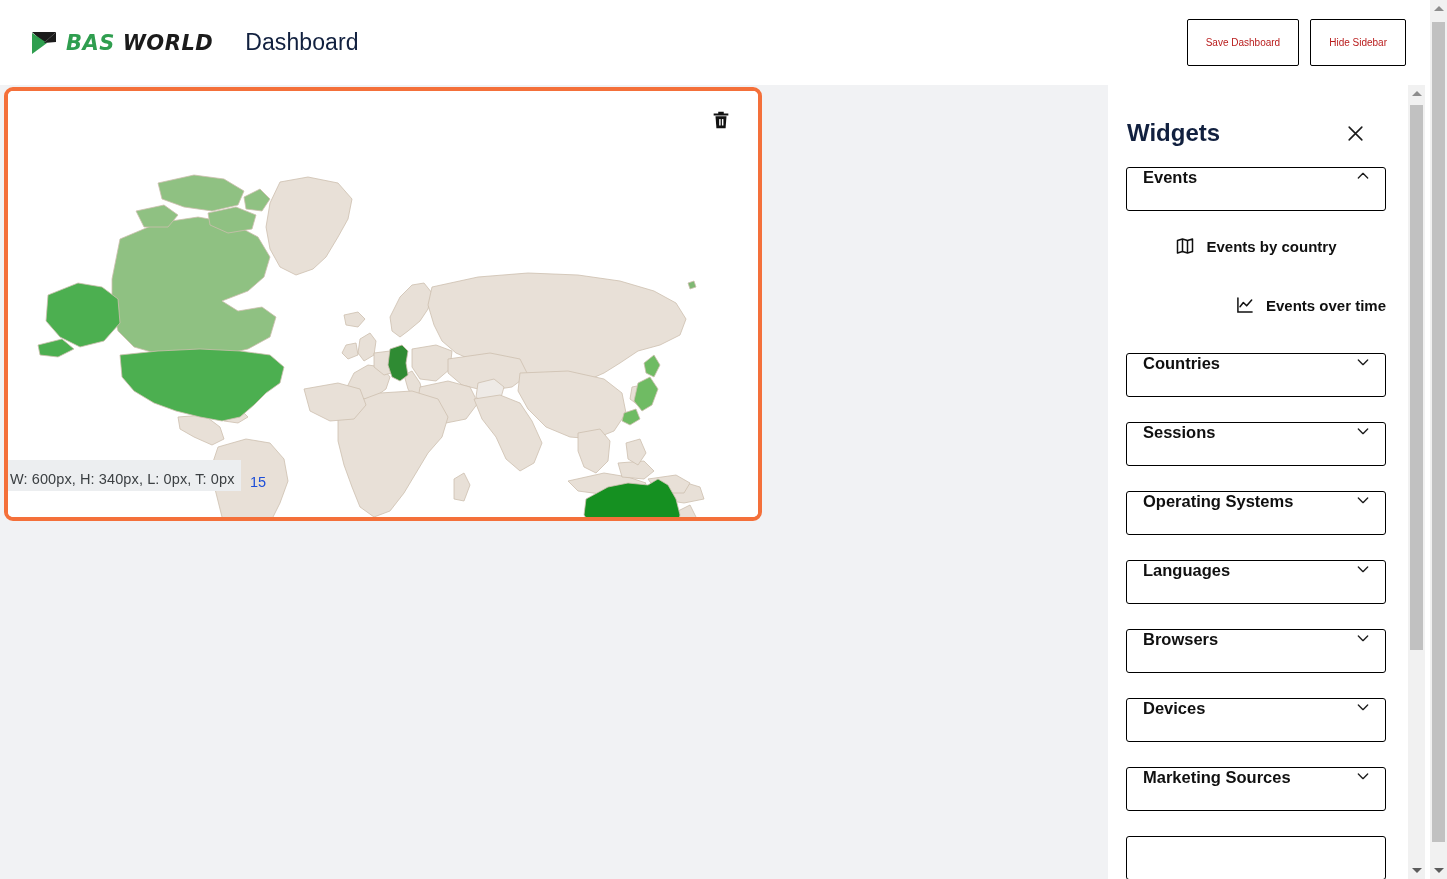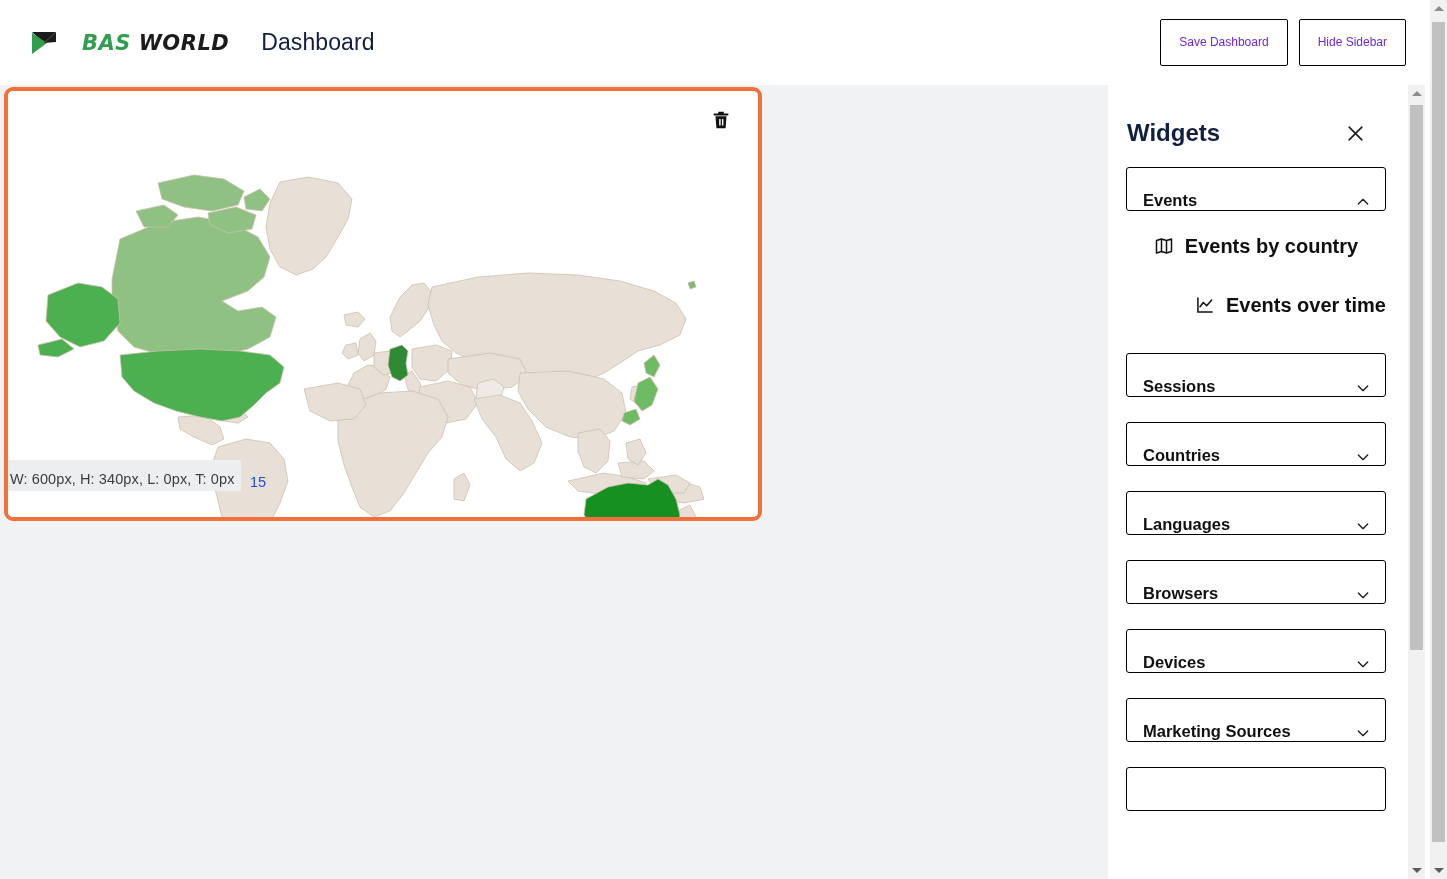--- a/index.html
+++ b/index.html
@@ -25,21 +25,21 @@
     width: 1430px;
     height: 85px;
     background: #ffffff;
     display: flex;
     align-items: center;
     padding: 0 24px 0 30px;
   }
   .brand {
     display: flex;
     align-items: center;
-    gap: 24px;
+    gap: 8px;
     height: 40px;
   }
   .brand-mark { width: 28px; height: 26px; display: block; flex: none; }
   .brand-text {
     font-family: "DejaVu Sans", sans-serif;
     font-style: italic;
     font-weight: bold;
     font-size: 21px;
     letter-spacing: 0.5px;
     white-space: nowrap;
@@ -59,22 +59,22 @@
     margin-left: auto;
     display: flex;
     gap: 11px;
     align-items: center;
   }
   .tb-btn {
     background: #ffffff;
     border: 1px solid #000000;
     border-radius: 2px;
     font-family: "Liberation Sans", sans-serif;
-    font-size: 12px;
-    color: #6d28d9;
+    font-size: 10px;
+    color: #b91c1c;
     padding: 0 18px;
     height: 47px;
     line-height: 45px;
     cursor: pointer;
     white-space: nowrap;
   }
 
   
   .canvas {
     position: absolute;
@@ -174,21 +174,21 @@
   }
 
   .sb-list { padding: 20px 22px 0 18px; }
 
   .accordion {
     border: 1px solid #000000;
     border-radius: 3px;
     background: #ffffff;
     height: 44px;
     display: flex;
-    align-items: flex-end;
+    align-items: flex-start;
     padding: 0 14px 0 16px;
     cursor: pointer;
     margin-bottom: 25px;
   }
   .accordion-label {
     font-size: 16.5px;
     font-weight: bold;
     color: #101010;
   }
   .accordion .chev {
@@ -202,21 +202,21 @@
     display: flex;
     align-items: center;
     gap: 11px;
     justify-content: center;
     height: 40px;
     cursor: pointer;
     margin-bottom: 19px;
   }
   .sub-item:last-child { margin-bottom: 0; justify-content: flex-end; }
   .sub-label {
-    font-size: 20px;
+    font-size: 15px;
     font-weight: bold;
     color: #101010;
   }
   .sub-icon { width: 20px; height: 20px; display: block; flex: none; }
 
   
   .scroll {
     position: absolute;
     background: #f1f1f1;
     width: 17px;
@@ -402,33 +402,39 @@
         <div class="sub-item">
           <svg class="sub-icon" viewBox="0 0 24 24">
             <path d="M3.5 3.5 L3.5 20.5 L20.5 20.5" fill="none" stroke="#101010" stroke-width="1.8" stroke-linecap="round"></path>
             <path d="M6 14 L10 9 L14 13 L20 6" fill="none" stroke="#101010" stroke-width="1.8" stroke-linecap="round" stroke-linejoin="round"></path>
           </svg>
           <span class="sub-label">Events over time</span>
         </div>
       </div>
 
       <div class="accordion">
+        <span class="accordion-label">Countries</span>
+        <svg class="chev" viewBox="0 0 24 24">
+          <path d="M5 9 L12 16 L19 9" stroke="#1b1b1b" stroke-width="2" fill="none" stroke-linecap="round" stroke-linejoin="round"></path>
+        </svg>
+      </div>
+
+      <div class="accordion">
         <span class="accordion-label">Sessions</span>
         <svg class="chev" viewBox="0 0 24 24">
           <path d="M5 9 L12 16 L19 9" stroke="#1b1b1b" stroke-width="2" fill="none" stroke-linecap="round" stroke-linejoin="round"></path>
         </svg>
       </div>
 
       <div class="accordion">
-        <span class="accordion-label">Countries</span>
-        <svg class="chev" viewBox="0 0 24 24">
-          <path d="M5 9 L12 16 L19 9" stroke="#1b1b1b" stroke-width="2" fill="none" stroke-linecap="round" stroke-linejoin="round"></path>
-        </svg>
-      </div>
-
+        <span class="accordion-label">Operating Systems</span>
+        <svg class="chev" viewBox="0 0 24 24">
+          <path d="M5 9 L12 16 L19 9" stroke="#1b1b1b" stroke-width="2" fill="none" stroke-linecap="round" stroke-linejoin="round"></path>
+        </svg>
+      </div>
 
       <div class="accordion">
         <span class="accordion-label">Languages</span>
         <svg class="chev" viewBox="0 0 24 24">
           <path d="M5 9 L12 16 L19 9" stroke="#1b1b1b" stroke-width="2" fill="none" stroke-linecap="round" stroke-linejoin="round"></path>
         </svg>
       </div>
 
       <div class="accordion">
         <span class="accordion-label">Browsers</span>

